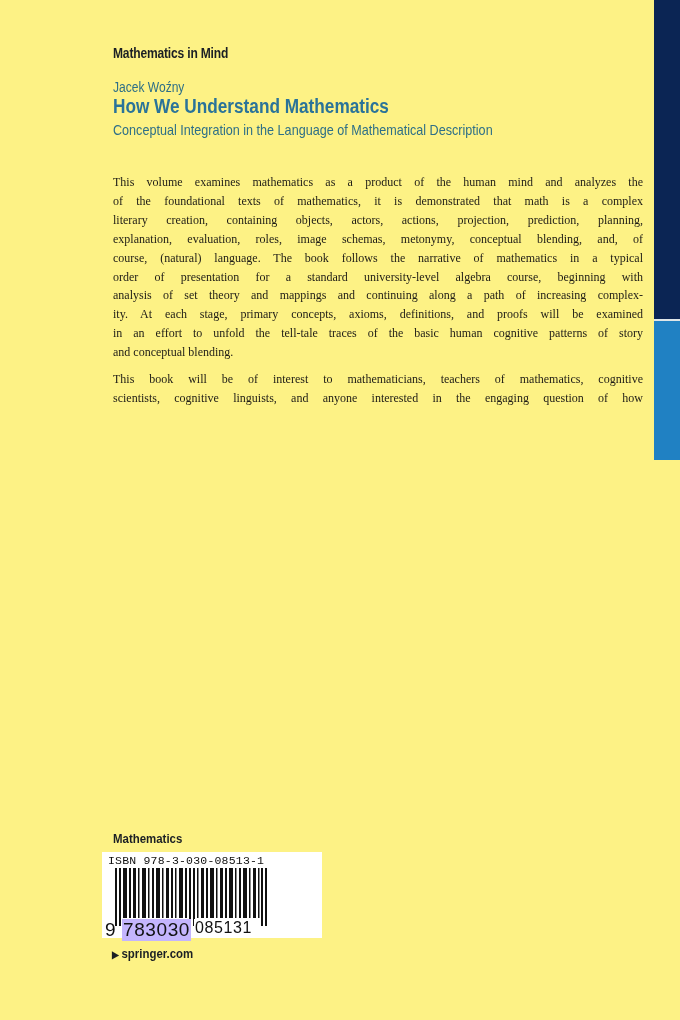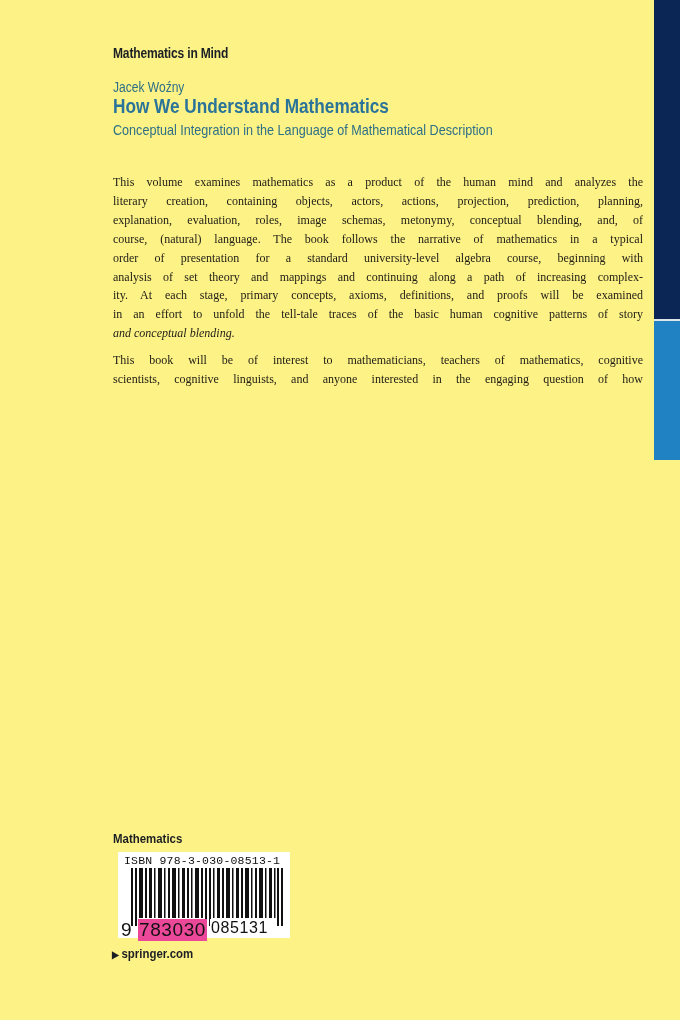--- a/index.html
+++ b/index.html
@@ -47,41 +47,42 @@
       transform: scaleX(0.84); transform-origin: left center;
       white-space: nowrap;
     }
     .blurb {
       position: absolute; left: 113px; top: 173px; width: 530px;
       font-family: "Liberation Serif", serif;
       font-size: 12px; line-height: 18.9px; color: #1e1c16;
     }
     .blurb p { margin: 0 0 8px 0; text-align: justify; text-align-last: left; }
     .blurb .line { display: block; white-space: nowrap; text-align: justify; text-align-last: justify; }
-    .blurb .line.last { text-align-last: left; font-style: italic; }
+    .blurb .line.last { text-align-last: left; }
     .subject {
       position: absolute; left: 113px; top: 831px;
       font-size: 13px; font-weight: bold; color: #1b1f24;
       transform: scaleX(0.88); transform-origin: left center;
       white-space: nowrap;
     }
     .barcode {
-      position: absolute; left: 118px; top: 852px; width: 172px; height: 86px;
+      position: absolute; left: 102px; top: 852px; width: 172px; height: 86px;
       background: #ffffff;
+      padding-left: 48px;
     }
     .isbn-text {
       position: absolute; left: 6px; top: 2px;
       font-family: "Liberation Mono", monospace; font-size: 11.5px; color: #111;
       letter-spacing: 0.2px; white-space: nowrap;
     }
     .bars {
       position: absolute; left: 13px; top: 16px; width: 152px; height: 58px;
     }
     .ean-first { position: absolute; left: 3px; top: 67px; font-size: 19px; color:#111; }
-    .ean-left { position: absolute; left: 20px; top: 67px; font-size: 19px; color:#111; letter-spacing: 0.6px; background:#ec4899; padding: 0 1px; }
+    .ean-left { position: absolute; left: 20px; top: 67px; font-size: 19px; color:#111; letter-spacing: 0.6px; background:#c4b5fd; padding: 0 1px; }
     .ean-right { position: absolute; left: 92px; top: 67px; font-size: 16px; color:#111; letter-spacing: 0.6px; background:#fff; padding: 0 1px; }
     .springer {
       position: absolute; left: 112px; top: 946px;
       font-size: 13px; font-weight: bold; color: #1b1f24;
       white-space: nowrap;
       transform: scaleX(0.88); transform-origin: left center;
     }
     .springer .arrow { font-size: 10px; margin-right: 3px; }
   </style>
 </head>
@@ -92,20 +93,21 @@
 <div class="spine-blue"></div>
 
 <div class="series">Mathematics in Mind</div>
 <div class="author">Jacek Woźny</div>
 <div class="title">How We Understand Mathematics</div>
 <div class="subtitle">Conceptual Integration in the Language of Mathematical Description</div>
 
 <div class="blurb">
   <p>
     <span class="line">This volume examines mathematics as a product of the human mind and analyzes the</span>
+    <span class="line">of the foundational texts of mathematics, it is demonstrated that math is a complex</span>
     <span class="line">literary creation, containing objects, actors, actions, projection, prediction, planning,</span>
     <span class="line">explanation, evaluation, roles, image schemas, metonymy, conceptual blending, and, of</span>
     <span class="line">course, (natural) language. The book follows the narrative of mathematics in a typical</span>
     <span class="line">order of presentation for a standard university-level algebra course, beginning with</span>
     <span class="line">analysis of set theory and mappings and continuing along a path of increasing complex-</span>
     <span class="line">ity. At each stage, primary concepts, axioms, definitions, and proofs will be examined</span>
     <span class="line">in an effort to unfold the tell-tale traces of the basic human cognitive patterns of story</span>
     <span class="line last">and conceptual blending.</span>
   </p>
   <p>

